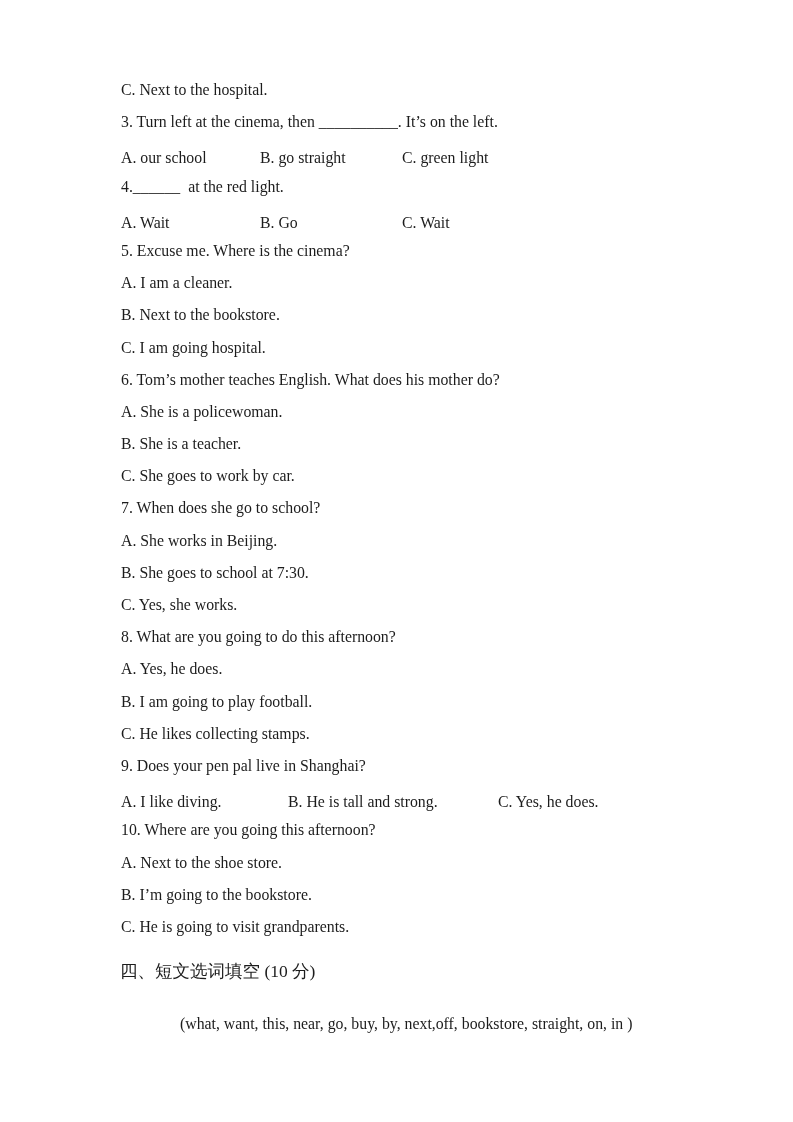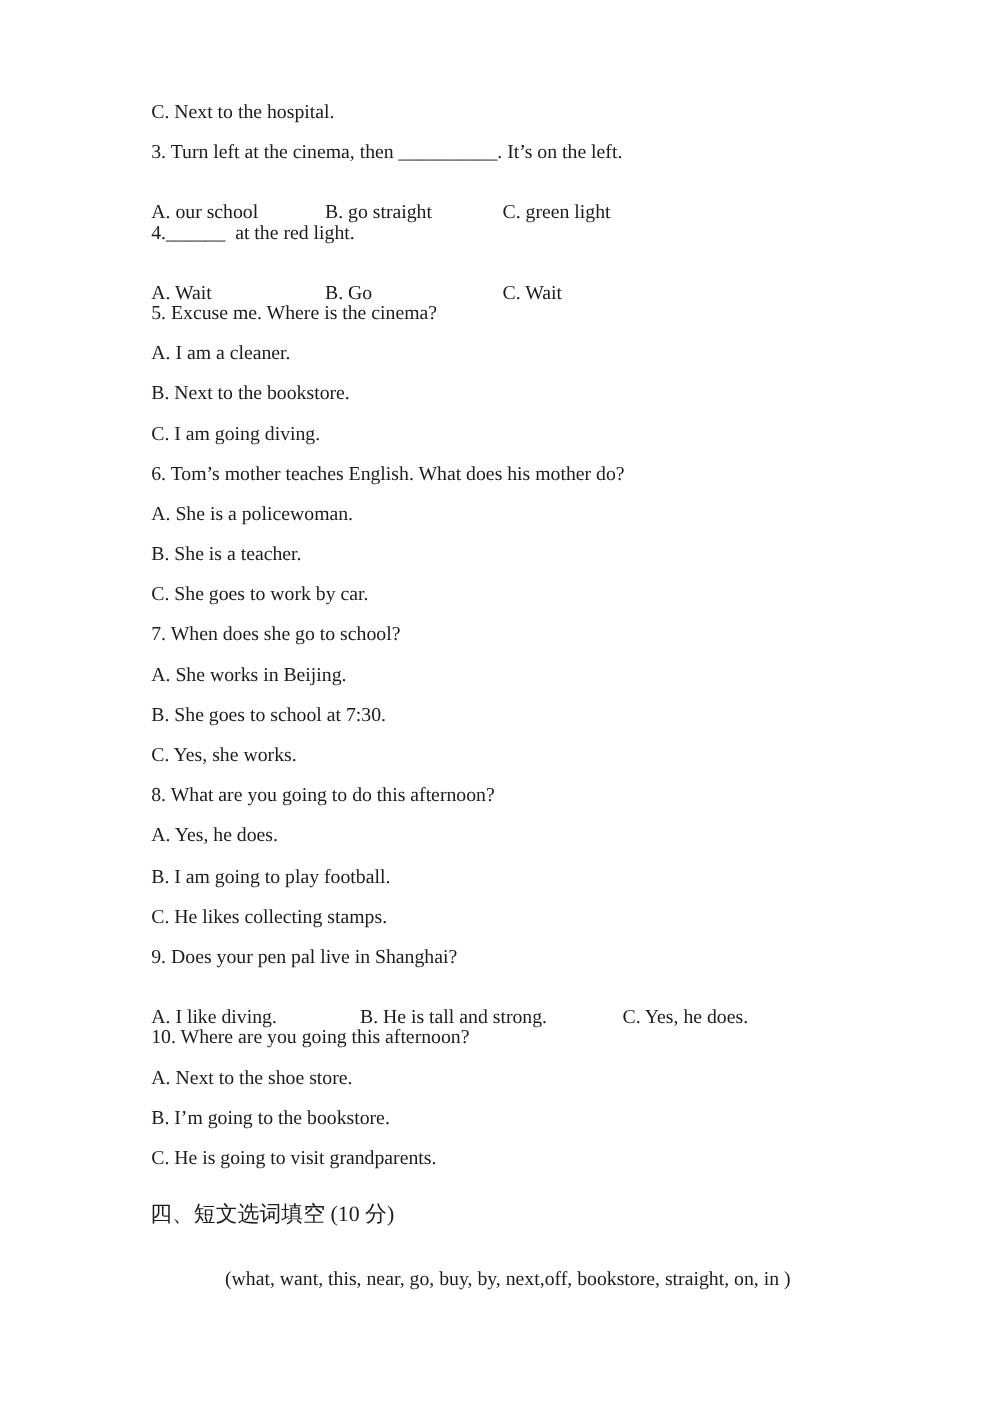--- a/index.html
+++ b/index.html
@@ -32,21 +32,21 @@
   .line {
     margin: 0;
     height: 32.2px;
     line-height: 32.2px;
     font-size: 15.8px;
     white-space: pre;
     position: relative;
   }
   .line .col {
     position: absolute;
-    top: 16px;
+    top: 4px;
     white-space: pre;
     text-align: right;
   }
   .row-abc .col-a { left: 0; }
   .row-abc .col-b { left: 139px; }
   .row-abc .col-c { left: 281px; }
   .row-wide .col-a { left: 0; }
   .row-wide .col-b { left: 167px; }
   .row-wide .col-c { left: 333px; margin-left: 44px; }
   .section-heading {
@@ -90,21 +90,21 @@
 
     <p class="line row-abc">
       <span class="col col-a">A. Wait</span>
       <span class="col col-b">B. Go</span>
       <span class="col col-c">C. Wait</span>
     </p>
 
     <p class="line">5. Excuse me. Where is the cinema?</p>
     <p class="line">A. I am a cleaner.</p>
     <p class="line">B. Next to the bookstore.</p>
-    <p class="line">C. I am going diving.</p>
+    <p class="line">C. I am going hospital.</p>
 
     <p class="line">6. Tom’s mother teaches English. What does his mother do?</p>
     <p class="line">A. She is a policewoman.</p>
     <p class="line">B. She is a teacher.</p>
     <p class="line">C. She goes to work by car.</p>
 
     <p class="line">7. When does she go to school?</p>
     <p class="line">A. She works in Beijing.</p>
     <p class="line">B. She goes to school at 7:30.</p>
     <p class="line">C. Yes, she works.</p>

